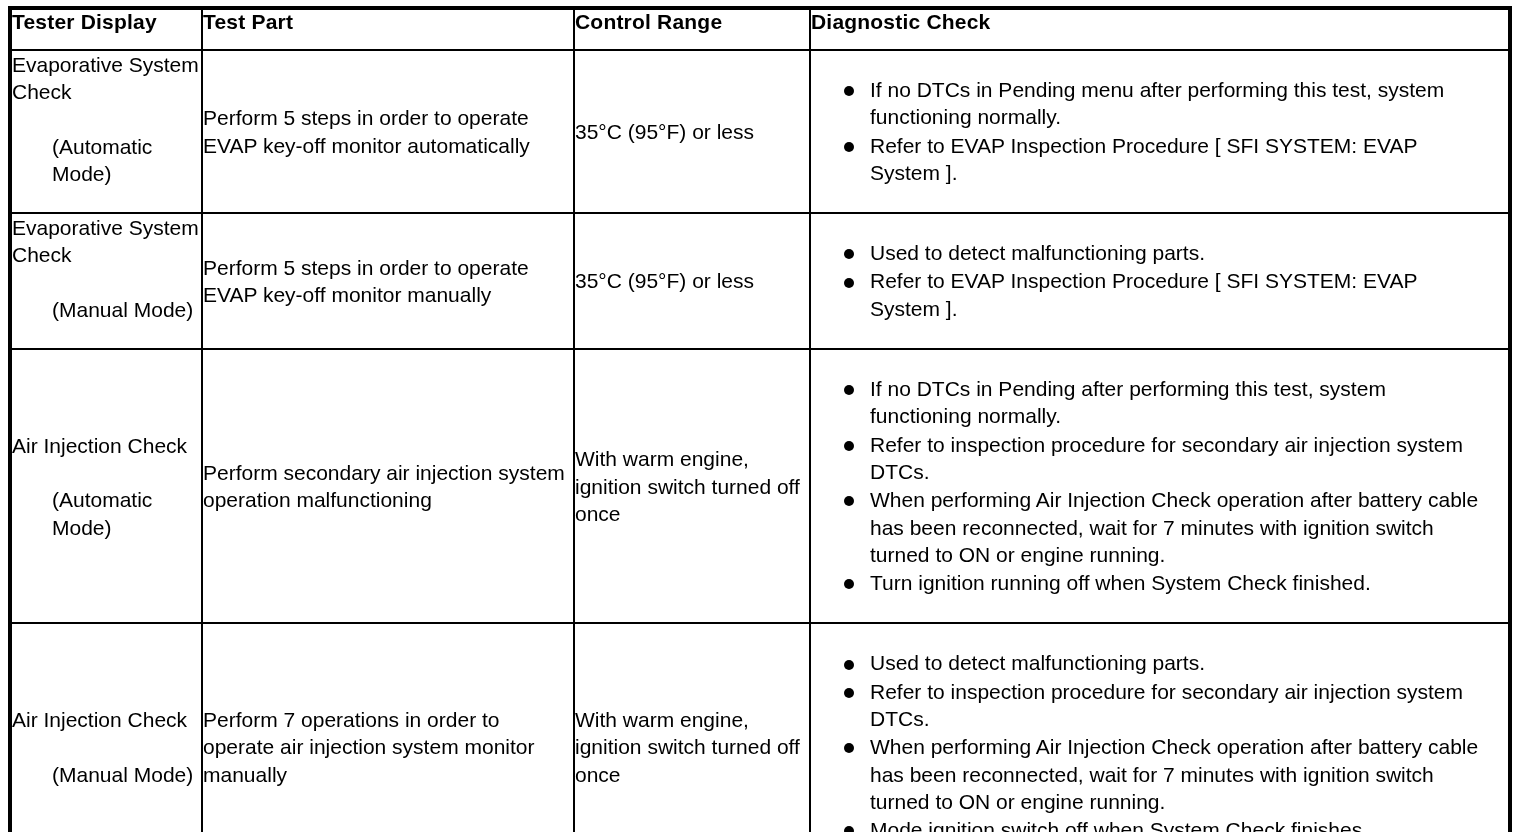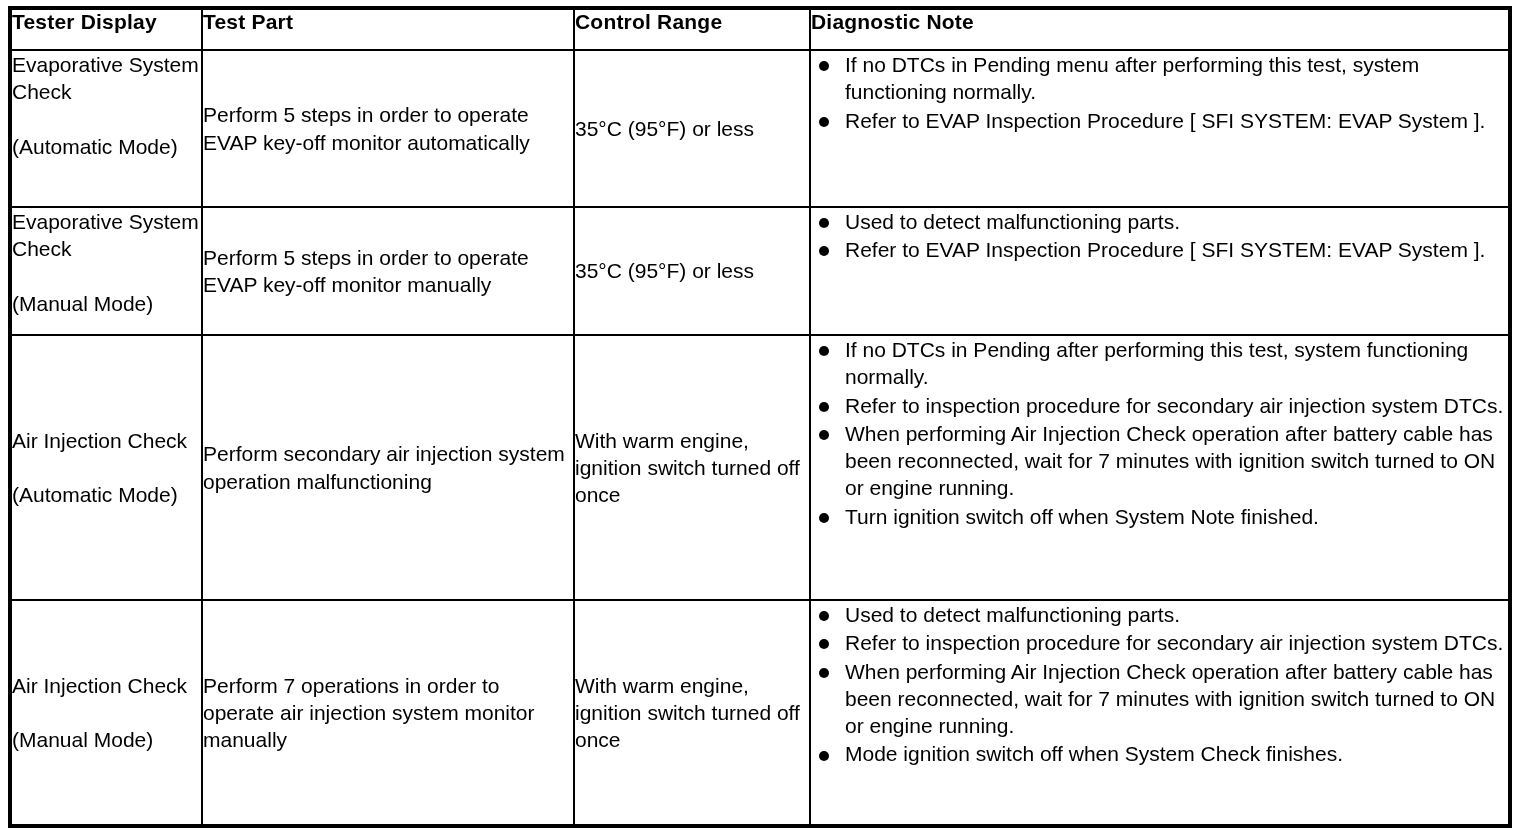--- a/index.html
+++ b/index.html
@@ -63,34 +63,34 @@
   td.cell {
     font-size: 21px;
     line-height: 1.30;
     padding: 8px 9px 8px 9px;
     box-sizing: border-box;
   }
   td.cell.mid { vertical-align: middle; }
   td.cell.top { vertical-align: top; }
 
   .display-name { display: block; }
-  .display-mode { display: block; margin-top: 1.30em; }
+  .display-mode { display: block; margin-top: 1.30em; padding-left: 40px; }
 
   
   td.note {
     font-size: 21px;
     line-height: 1.30;
     padding: 10px 10px 10px 14px;
     vertical-align: middle;
     box-sizing: border-box;
   }
   ul.bullets {
     list-style: none;
-    margin: 0;
-    padding: 0;
+    margin: 17px;
+    padding: 8px;
   }
   ul.bullets > li {
     position: relative;
     padding-left: 34px;
     margin: 0 0 1px 0;
   }
   ul.bullets > li::before {
     content: "";
     position: absolute;
     left: 8px;
@@ -111,21 +111,21 @@
       <col class="c-tester">
       <col class="c-part">
       <col class="c-range">
       <col class="c-note">
     </colgroup>
     <thead>
       <tr>
         <th>Tester Display</th>
         <th>Test Part</th>
         <th>Control Range</th>
-        <th>Diagnostic Note</th>
+        <th>Diagnostic Check</th>
       </tr>
     </thead>
     <tbody>
 
       <tr style="height:157px;">
         <td class="cell top">
           <span class="display-name">Evaporative System Check</span>
           <span class="display-mode">(Automatic Mode)</span>
         </td>
         <td class="cell mid">Perform 5 steps in order to operate EVAP key-off monitor automatically</td>
@@ -173,21 +173,21 @@
             <li>
               <span>If no DTCs in Pending after performing this test, system functioning normally.</span>
             </li>
             <li>
               <span>Refer to inspection procedure for secondary air injection system DTCs.</span>
             </li>
             <li>
               <span>When performing Air Injection Check operation after battery cable has been reconnected, wait for 7 minutes with ignition switch turned to ON or engine running.</span>
             </li>
             <li>
-              <span>Turn ignition switch off when System Note finished.</span>
+              <span>Turn ignition running off when System Check finished.</span>
             </li>
           </ul>
         </td>
       </tr>
 
       <tr style="height:226px;">
         <td class="cell mid">
           <span class="display-name">Air Injection Check</span>
           <span class="display-mode">(Manual Mode)</span>
         </td>

